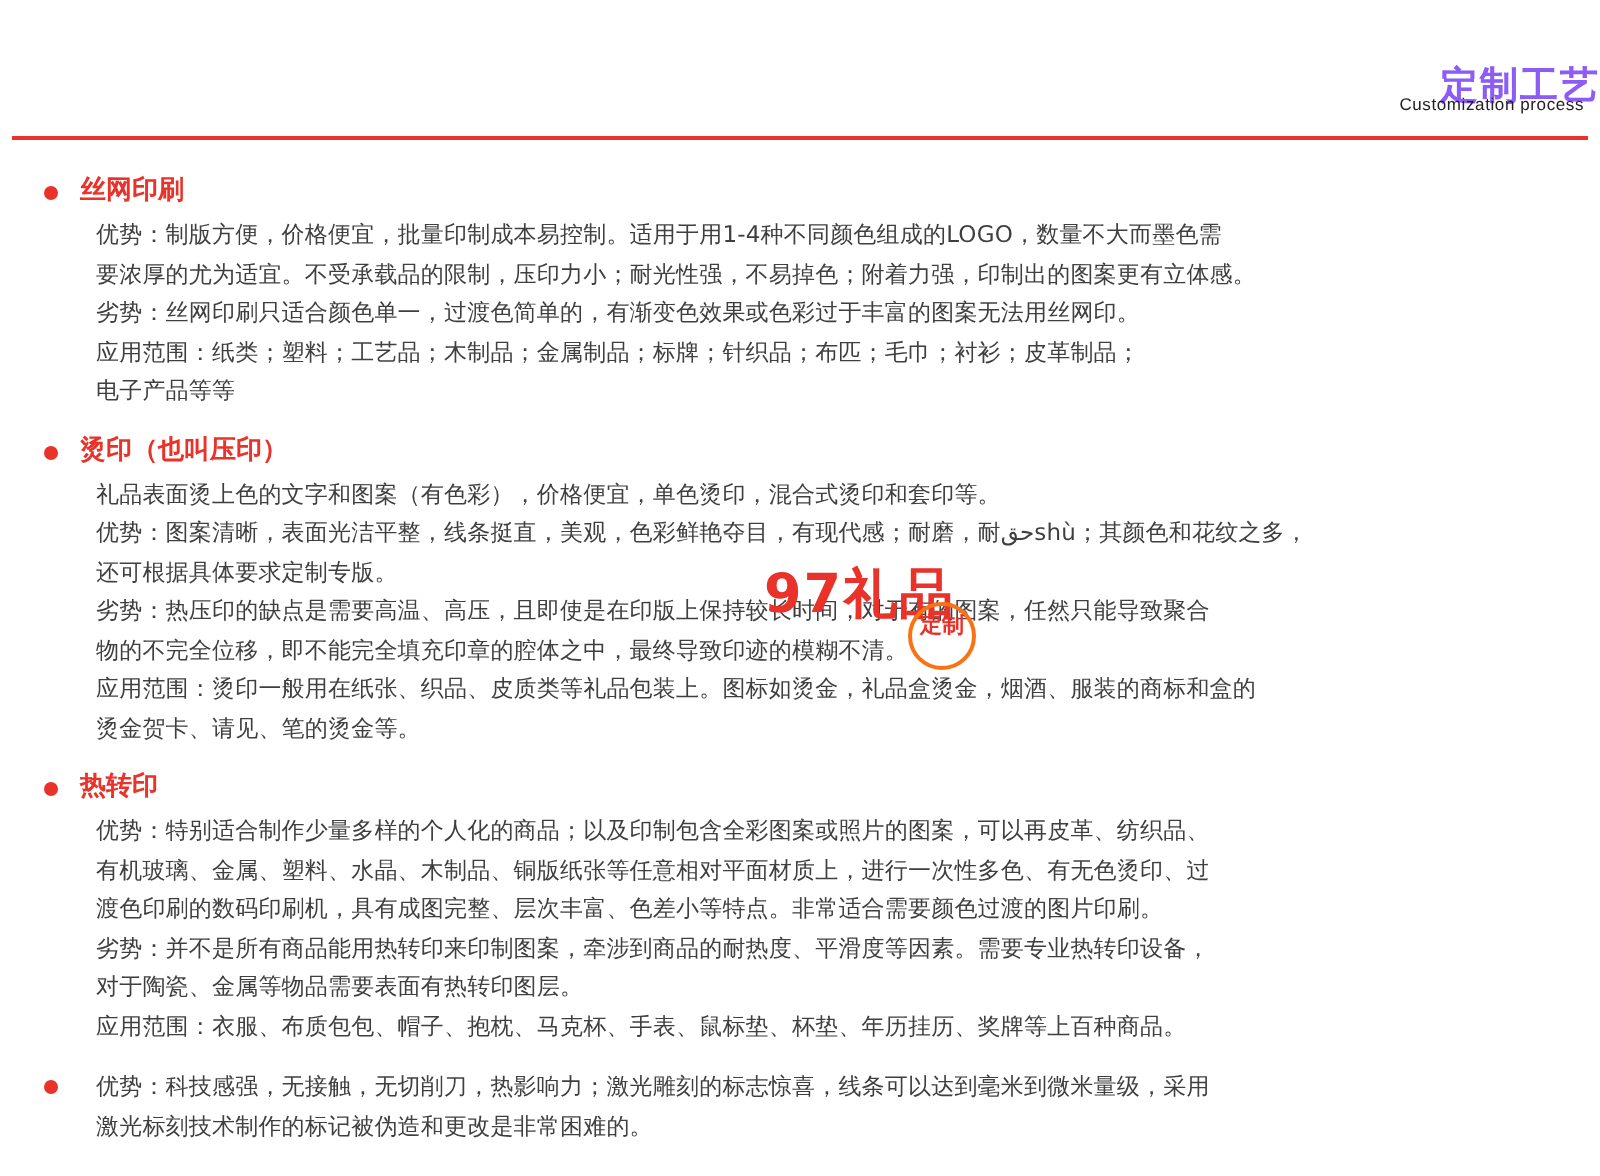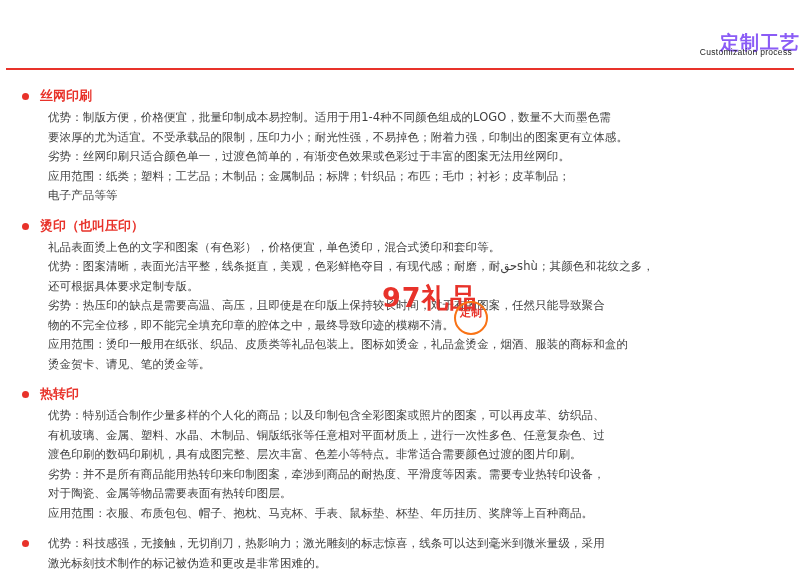--- a/index.html
+++ b/index.html
@@ -158,21 +158,21 @@
       <div class="para">劣势：热压印的缺点是需要高温、高压，且即使是在印版上保持较长时间，对于有的图案，任然只能导致聚合</div>
       <div class="para">物的不完全位移，即不能完全填充印章的腔体之中，最终导致印迹的模糊不清。</div>
       <div class="para">应用范围：烫印一般用在纸张、织品、皮质类等礼品包装上。图标如烫金，礼品盒烫金，烟酒、服装的商标和盒的</div>
       <div class="para">烫金贺卡、请见、笔的烫金等。</div>
     </div>
 
     <div class="section">
       <span class="bullet"></span>
       <div class="sec-title">热转印</div>
       <div class="para first">优势：特别适合制作少量多样的个人化的商品；以及印制包含全彩图案或照片的图案，可以再皮革、纺织品、</div>
-      <div class="para">有机玻璃、金属、塑料、水晶、木制品、铜版纸张等任意相对平面材质上，进行一次性多色、任意复杂色、过</div>
+      <div class="para">有机玻璃、金属、塑料、水晶、木制品、铜版纸张等任意相对平面材质上，进行一次性多色、有无色烫印、过</div>
       <div class="para">渡色印刷的数码印刷机，具有成图完整、层次丰富、色差小等特点。非常适合需要颜色过渡的图片印刷。</div>
       <div class="para">劣势：并不是所有商品能用热转印来印制图案，牵涉到商品的耐热度、平滑度等因素。需要专业热转印设备，</div>
       <div class="para">对于陶瓷、金属等物品需要表面有热转印图层。</div>
       <div class="para">应用范围：衣服、布质包包、帽子、抱枕、马克杯、手表、鼠标垫、杯垫、年历挂历、奖牌等上百种商品。</div>
     </div>
 
     <div class="section">
       <span class="bullet"></span>
       <div class="para first">优势：科技感强，无接触，无切削刀，热影响力；激光雕刻的标志惊喜，线条可以达到毫米到微米量级，采用</div>
       <div class="para">激光标刻技术制作的标记被伪造和更改是非常困难的。</div>

